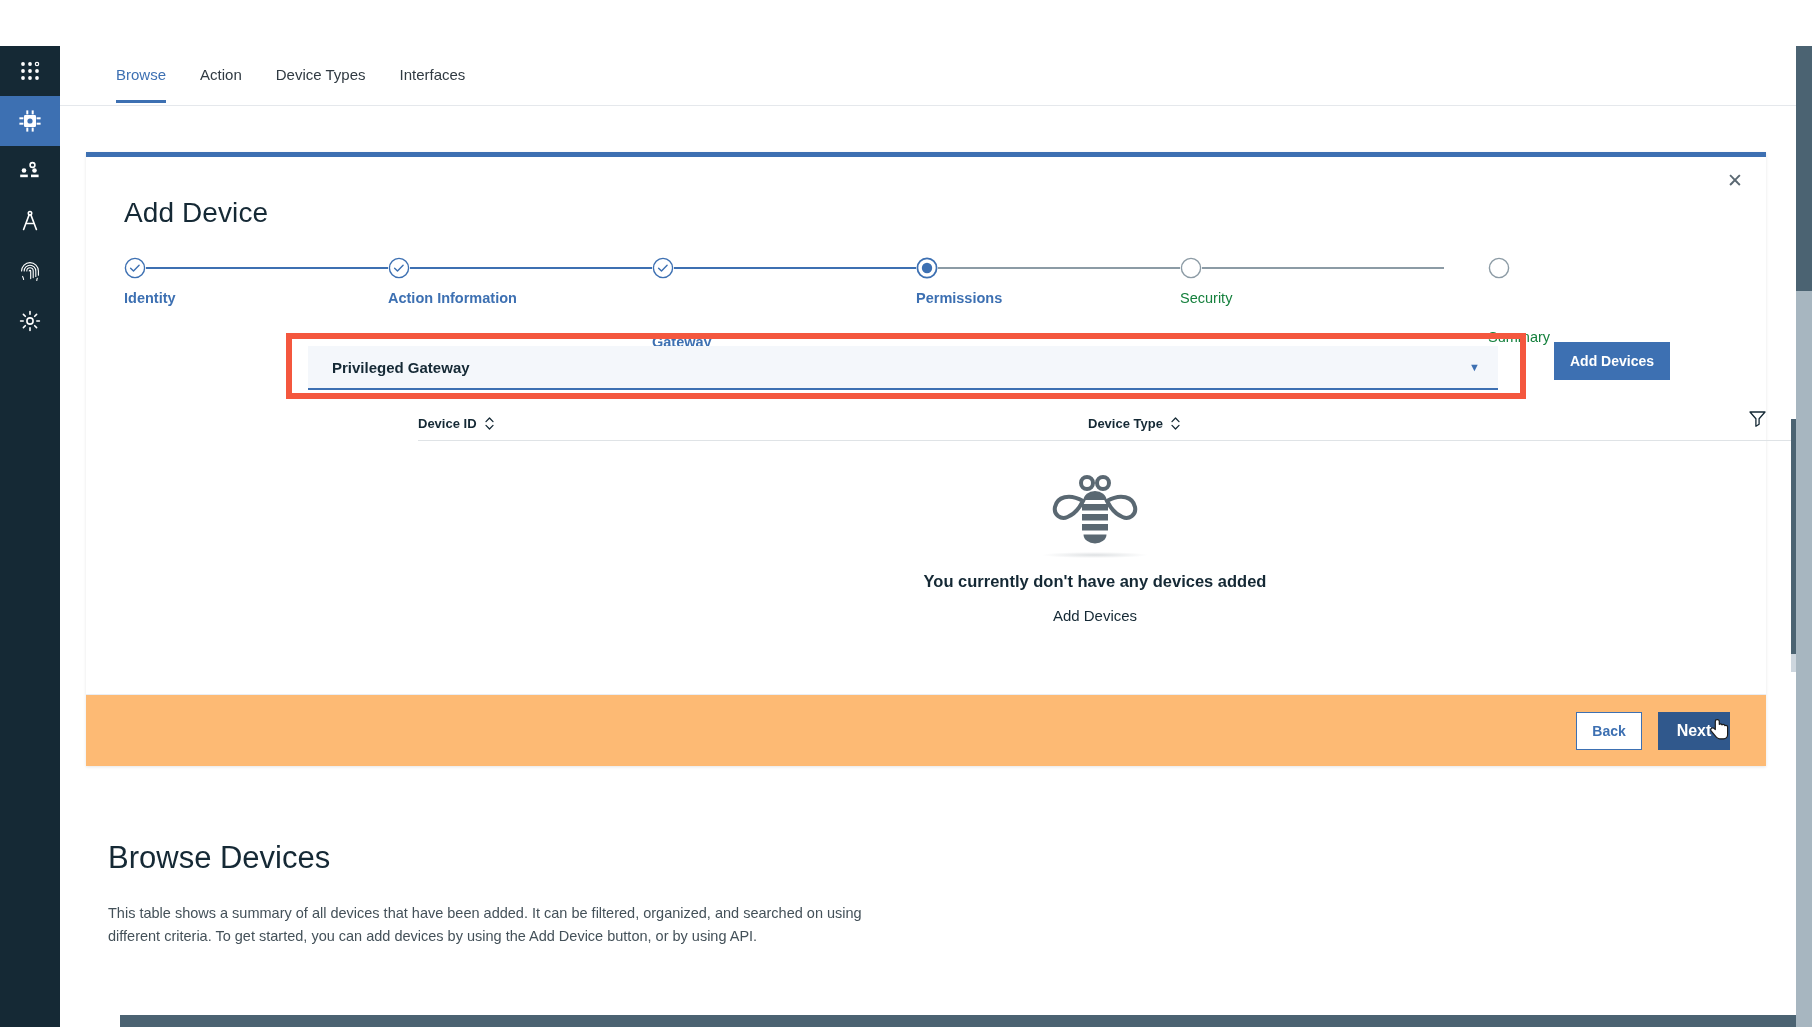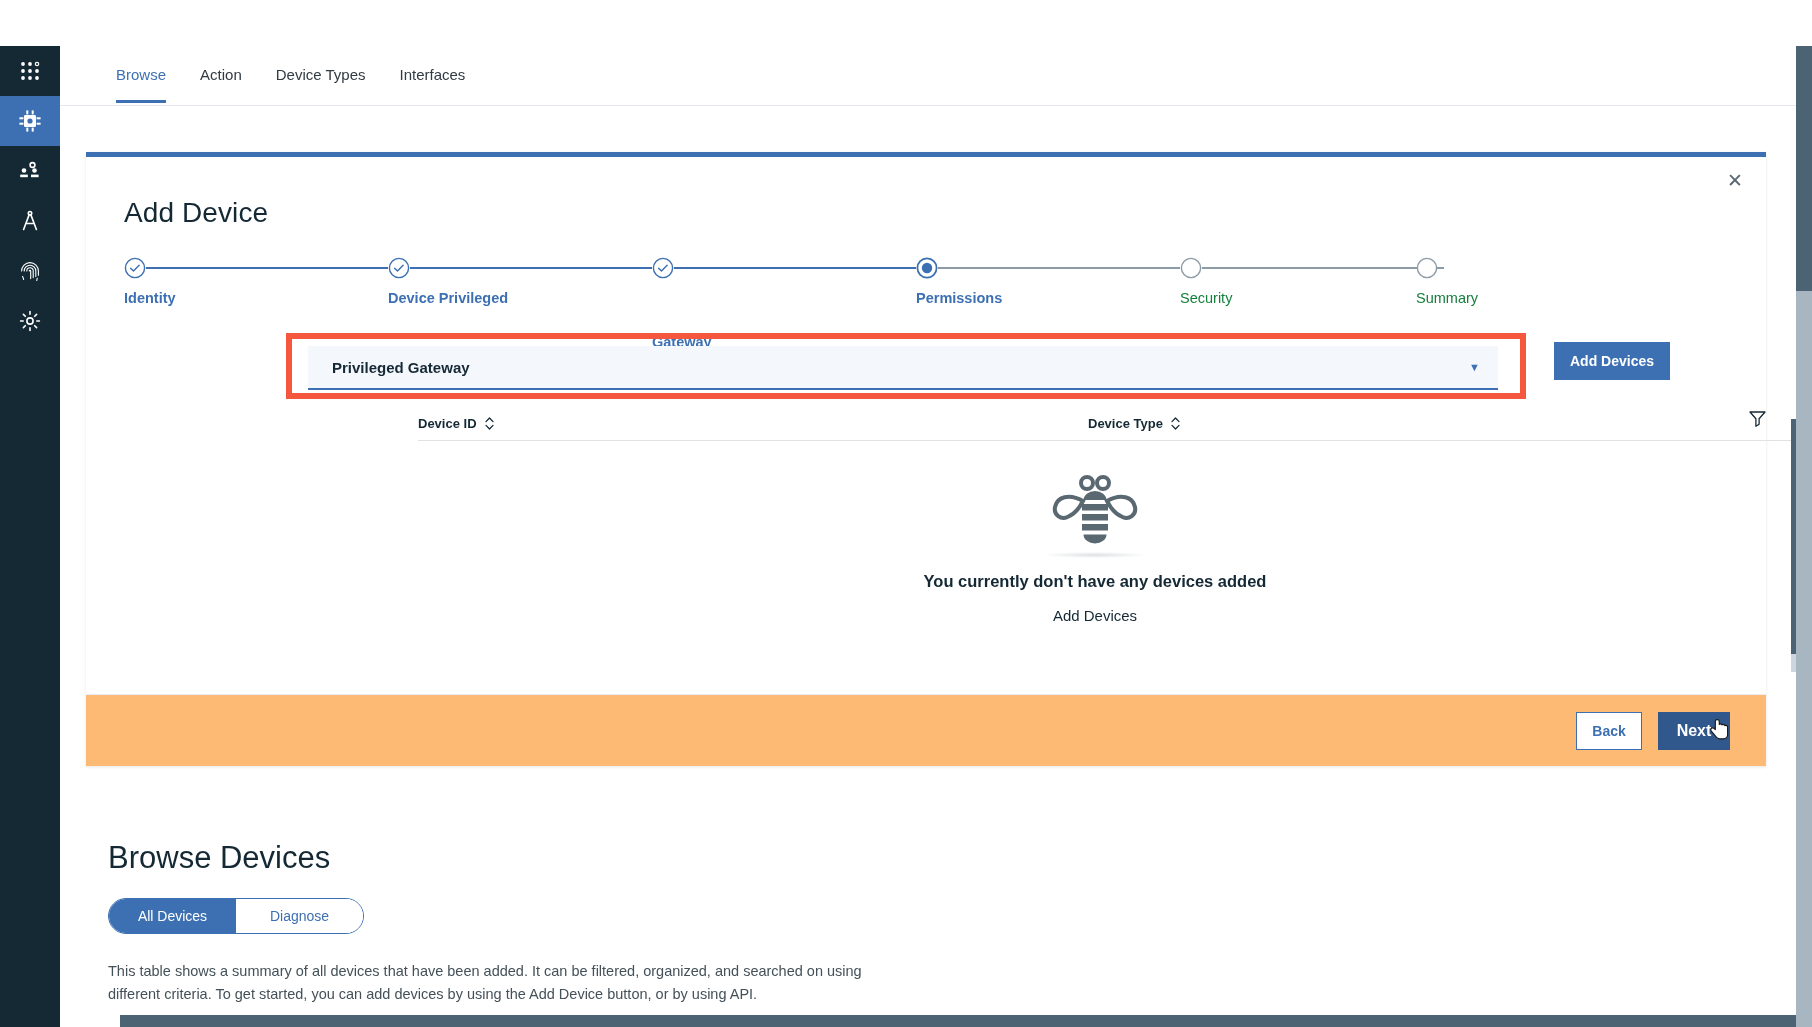--- a/index.html
+++ b/index.html
@@ -303,21 +303,21 @@
           <div class="step-label">Identity</div>
         </div>
 
         <div class="step done" style="left:264px;">
           <div class="step-mark">
             <svg width="22" height="22" viewBox="0 0 22 22" fill="none" stroke="#3d70b2" stroke-width="1.4">
               <circle cx="11" cy="11" r="9.6"></circle>
                 <path d="M6.6 11.2l2.9 2.9 5.6-5.9" stroke-linecap="round" stroke-linejoin="round"></path>
             </svg>
           </div>
-          <div class="step-label">Device Privileged</div>
+          <div class="step-label">Action Information</div>
         </div>
 
         <div class="step done" style="left:528px;gap:44px;">
           <div class="step-mark">
             <svg width="22" height="22" viewBox="0 0 22 22" fill="none" stroke="#3d70b2" stroke-width="1.4">
               <circle cx="11" cy="11" r="9.6"></circle>
                 <path d="M6.6 11.2l2.9 2.9 5.6-5.9" stroke-linecap="round" stroke-linejoin="round"></path>
             </svg>
           </div>
           <div class="step-label">Gateway</div>
@@ -335,21 +335,21 @@
 
         <div class="step todo" style="left:1056px;">
           <div class="step-mark">
             <svg width="22" height="22" viewBox="0 0 22 22">
               <circle cx="11" cy="11" r="9.6" fill="#fff" stroke="#8c9ba5" stroke-width="1.4"></circle>
             </svg>
           </div>
           <div class="step-label">Security</div>
         </div>
 
-        <div class="step todo" style="left:1292px;">
+        <div class="step todo" style="left:1364px;gap:39px;">
           <div class="step-mark">
             <svg width="22" height="22" viewBox="0 0 22 22">
               <circle cx="11" cy="11" r="9.6" fill="#fff" stroke="#8c9ba5" stroke-width="1.4"></circle>
             </svg>
           </div>
           <div class="step-label">Summary</div>
         </div>
       </div>
 
 
@@ -415,24 +415,20 @@
           <button class="btn-next">Next</button>
           <svg class="cursor-hand" viewBox="0 0 20 24">
             <path d="M7 1.6c-1 0-1.7.8-1.7 1.8v8.2L4 10.4c-.8-.8-2-.8-2.7 0-.7.8-.7 2 0 2.7l5 6.1c.8 1 2 1.6 3.3 1.6h4c2.2 0 4-1.8 4-4V9c0-1-.8-1.7-1.7-1.7-.4 0-.8.1-1 .4-.2-.7-.9-1.3-1.7-1.3-.5 0-.9.2-1.2.5-.3-.6-.9-1-1.6-1-.4 0-.8.1-1.1.4V3.4c0-1-.8-1.8-1.8-1.8z" fill="#ffffff" stroke="#1b1b1b" stroke-width="1.2" stroke-linejoin="round"></path>
           </svg>
         </div>
       </div>
     </div>
 
     <div class="browse-section" style="margin-top:734px;">
       <div class="browse-title">Browse Devices</div>
-      <div class="toggle-group">
-        <div class="toggle-btn active">All Devices</div>
-        <div class="toggle-btn">Diagnose</div>
-      </div>
       <div class="browse-desc">This table shows a summary of all devices that have been added. It can be filtered, organized, and searched on using different criteria. To get started, you can add devices by using the Add Device button, or by using API.</div>
     </div>
 
     <div class="bottom-bar"></div>
   </div>
 
   <div class="page-scroll">
     <div class="page-scroll-thumb" style="height:245px;"></div>
   </div>
 

